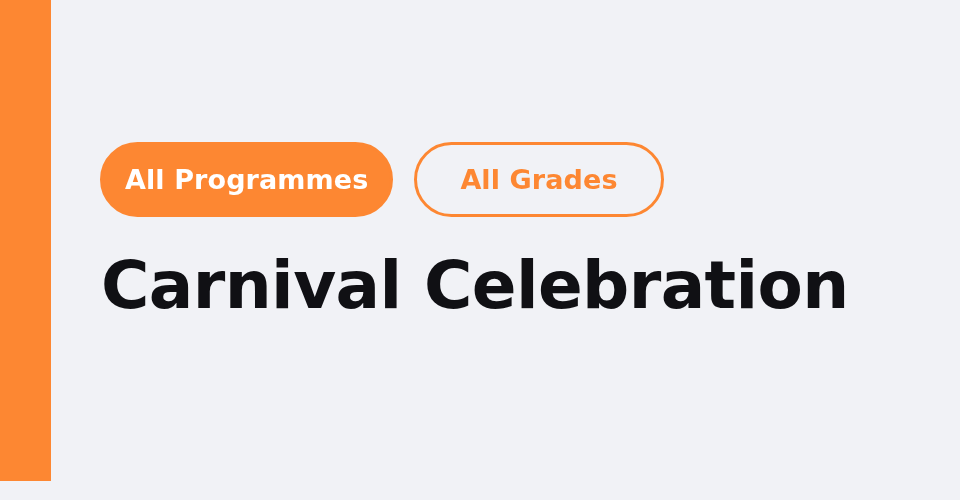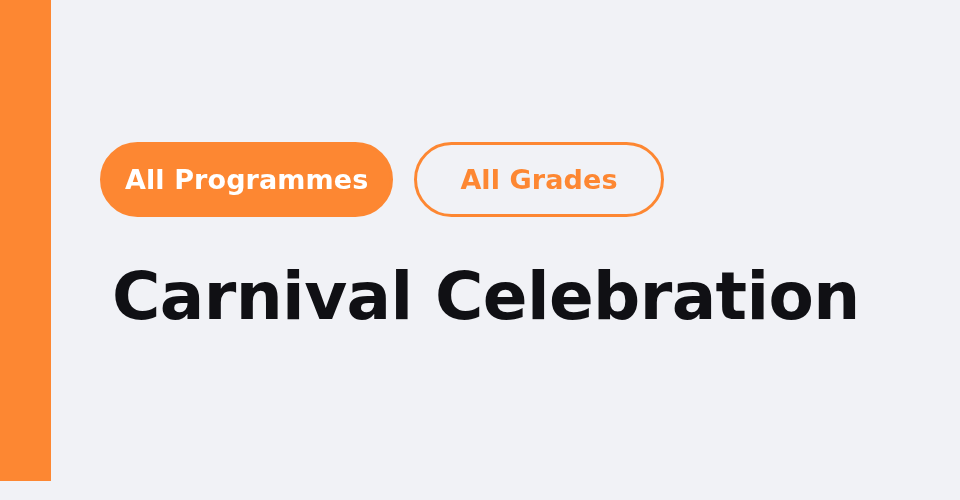--- a/index.html
+++ b/index.html
@@ -83,21 +83,21 @@
     color: #fd8732;
     padding: 0 43px;
     align-items: center;
   }
 
   
   .title {
     position: absolute;
     left: 0;
     top: 252px;
-    margin: 12px;
+    margin: 1px;
     font-family: "DejaVu Sans", "Liberation Sans", sans-serif;
     font-size: 66px;
     font-weight: bold;
     letter-spacing: -0.6px;
     line-height: 1;
     color: #101014;
     white-space: nowrap;
   }
 </style>
 </head>

